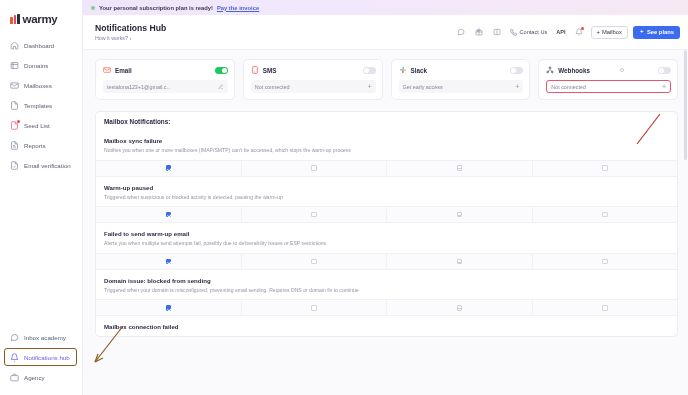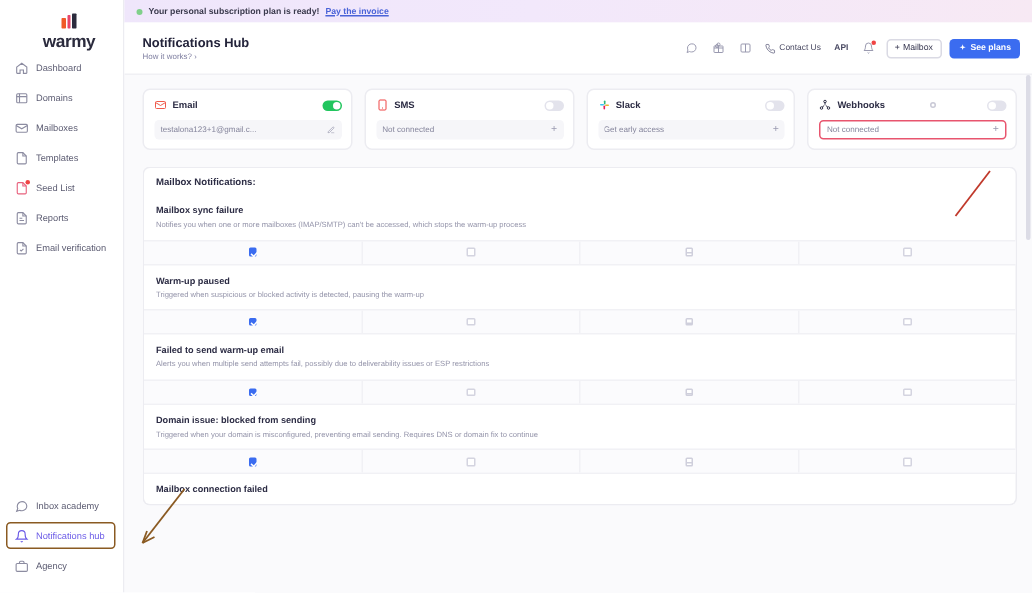--- a/index.html
+++ b/index.html
@@ -11,21 +11,21 @@
   }
   #app { position: relative; width: 688px; height: 395px; display: flex; }
 
   
   .sidebar {
     width: 83px; height: 395px; background: #ffffff;
     border-right: 1px solid #ececf1;
     display: flex; flex-direction: column; flex: none;
     position: relative;
   }
-  .logo-row { display: flex; align-items: center; gap: 3px; padding: 9px 0 0 10px; height: 28px; flex-direction: column; }
+  .logo-row { display: flex; align-items: center; gap: 3px; padding: 9px 0 0 10px; height: 28px; }
   .logo-mark { display: flex; align-items: flex-end; gap: 1px; }
   .logo-mark i { display: block; width: 2.5px; border-radius: .5px; }
   .logo-text { font-size: 11.5px; font-weight: 700; color: #2b2b3d; letter-spacing: -.3px; }
 
   .nav { margin-top: 7px; display: flex; flex-direction: column; }
   .nav-item {
     display: flex; align-items: center; gap: 5px;
     padding: 4px 0 4px 10px; height: 20px;
     font-size: 6.2px; color: #5c5c72; cursor: pointer;
     position: relative;

